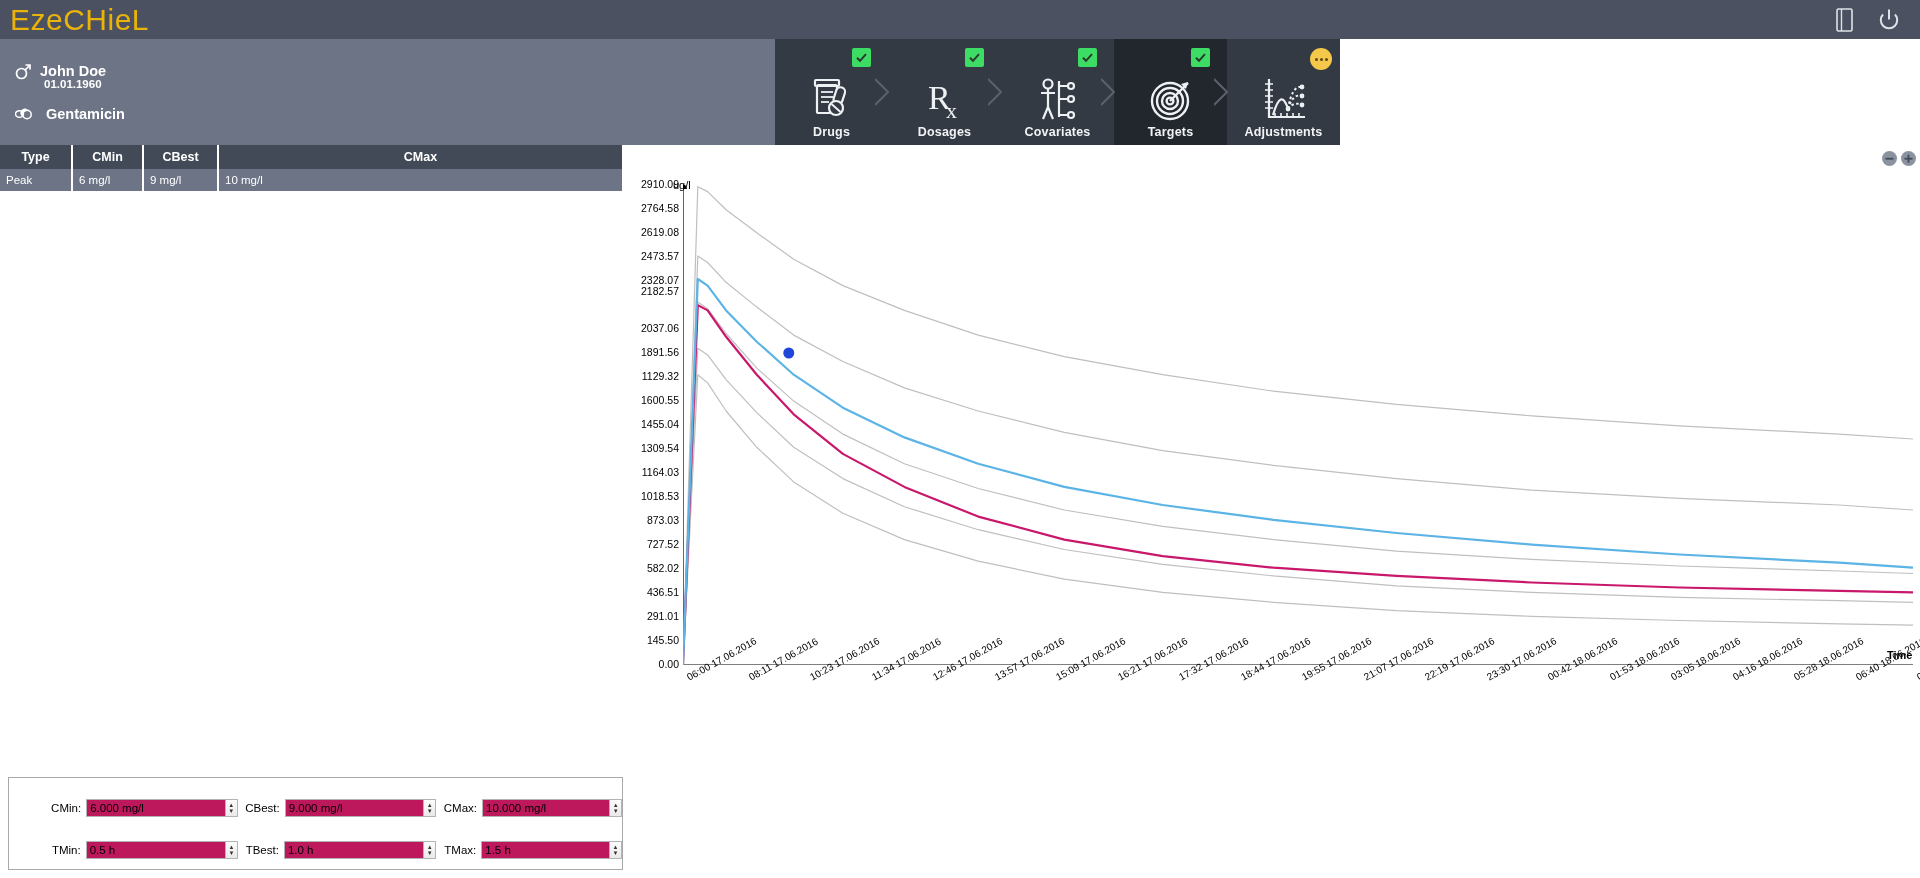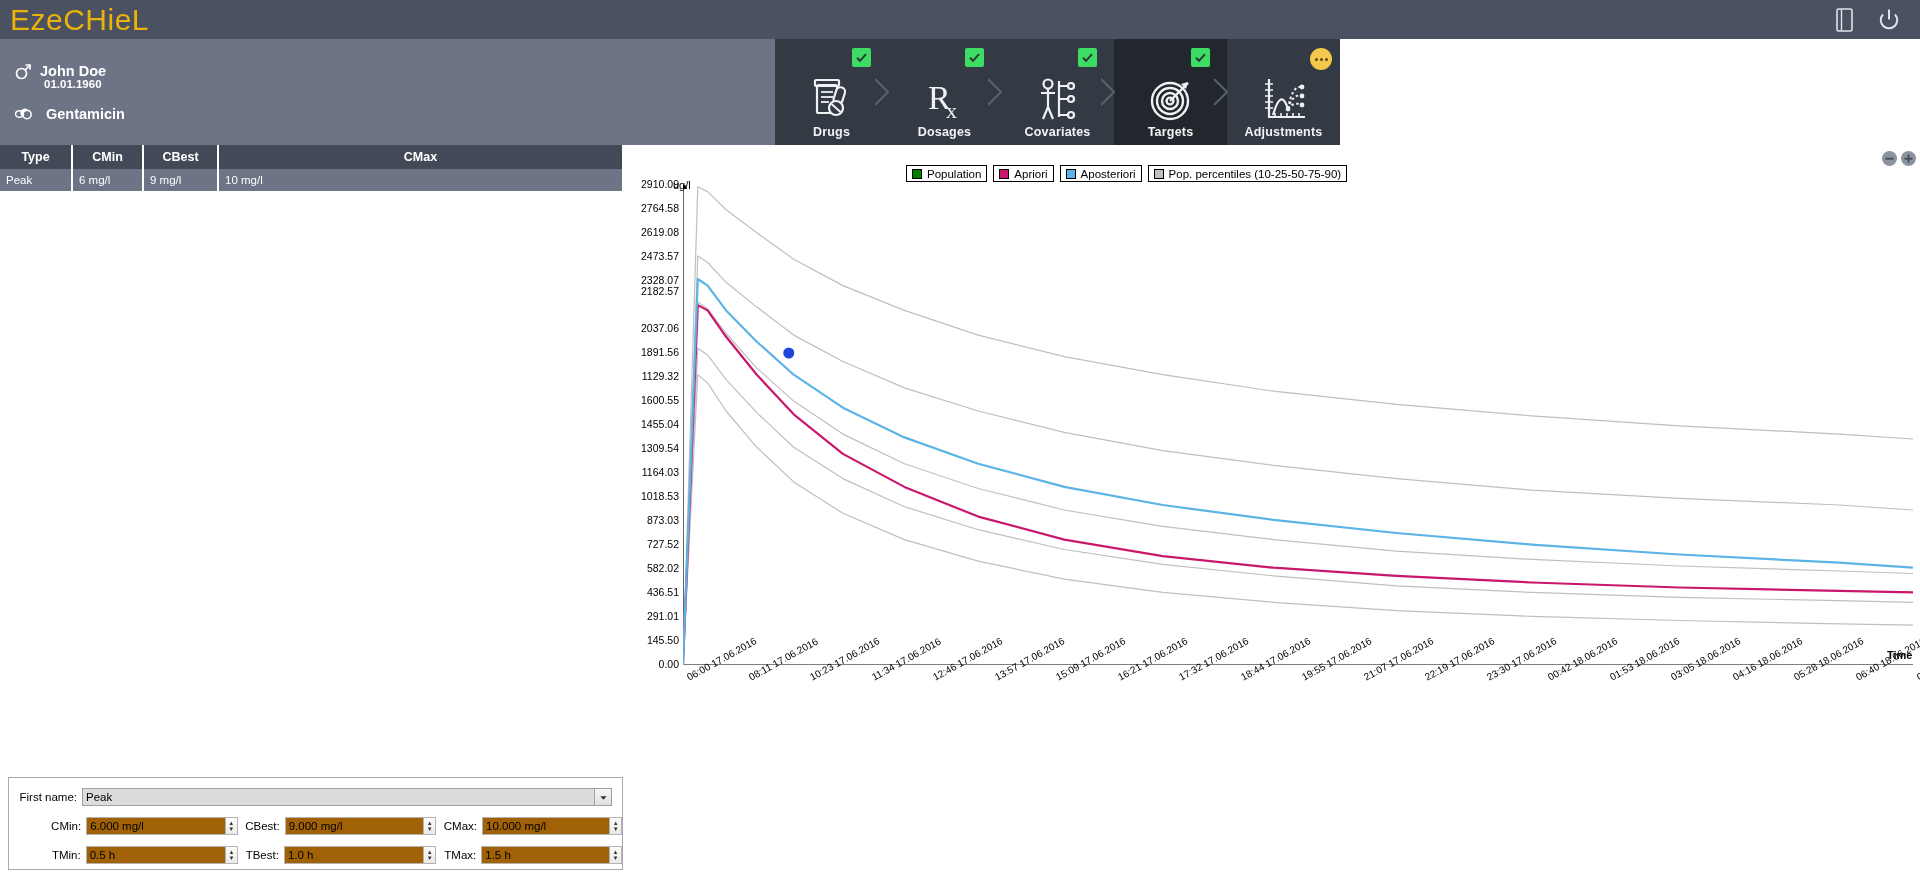--- a/index.html
+++ b/index.html
@@ -72,24 +72,24 @@
   .circbtn {
     width:15px; height:15px; border-radius:50%; background:#8c93a0;
     display:flex; align-items:center; justify-content:center; cursor:pointer;
   }
 
   
   .formbox {
     position:absolute; left:8px; top:777px; width:615px; height:93px;
     border:1px solid #a9a9a9; background:#fff;
   }
-  .frow { display:flex; align-items:center; height:24px; margin-top:5px; }
+  .frow { display:flex; align-items:center; height:24px; margin-top:18px; }
   .flabel { font-size:11.5px; color:#000; text-align:right; }
   .finput {
-    border:1px solid #b3b3b3; background:#a16207; height:18px; font-size:11.5px;
+    border:1px solid #b3b3b3; background:#be185d; height:18px; font-size:11.5px;
     color:#000; padding:0 3px; display:flex; align-items:center;
   }
   .finput.combo { background:#dcdcdc; border:1px solid #a0a0a0; }
   .spin {
     width:15px; height:18px; border:1px solid #b3b3b3; border-left:none;
     background:linear-gradient(#fdfdfd,#e9e9e9); display:flex; flex-direction:column;
     align-items:center; justify-content:center; cursor:pointer;
   }
   .spin b { font-size:6px; line-height:6px; color:#333; }
   .combo-arrow {
@@ -297,29 +297,20 @@
   </span>
   <span class="circbtn">
     <svg viewBox="0 0 15 15" width="15" height="15">
         <rect x="3.5" y="6.8" width="8" height="1.8" fill="#434a57"></rect>
         <rect x="6.6" y="3.7" width="1.8" height="8" fill="#434a57"></rect>
       </svg>
   </span>
 </div>
 
 <div class="formbox">
-  <div class="frow" style="margin-top:7px">
-    <span class="flabel" style="width:68px">First name:</span>
-    <span class="finput combo" style="width:513px;margin-left:5px">Peak</span>
-    <span class="combo-arrow">
-      <svg viewBox="0 0 10 10" width="9" height="9">
-          <polygon points="1.5,3.5 8.5,3.5 5,7.5" fill="#333"></polygon>
-        </svg>
-    </span>
-  </div>
   <div class="frow" id="crow">
       <span style="width:55px"></span>
       <span class="flabel" style="width:38px">CMin:</span>
       <span class="finput" style="width:180px;margin-left:5px">6.000 mg/l</span>
       <span class="spin">
         <b>▲</b>
         <b>▼</b>
       </span>
       <span style="width:10px"></span>
       <span class="flabel" style="width:40px">CBest:</span>
@@ -355,38 +346,20 @@
       <span class="flabel" style="width:42px">TMax:</span>
       <span class="finput" style="width:165px;margin-left:5px">1.5 h</span>
       <span class="spin">
         <b>▲</b>
         <b>▼</b>
       </span>
     </div>
 </div>
 
 <div class="chart">
-  <div class="legend" id="legend">
-      <span class="legitem">
-        <span class="swatch" style="background:#008000"></span>
-        <span>Population</span>
-      </span>
-      <span class="legitem">
-        <span class="swatch" style="background:#c9176c"></span>
-        <span>Apriori</span>
-      </span>
-      <span class="legitem">
-        <span class="swatch" style="background:#5bb4e5"></span>
-        <span>Aposteriori</span>
-      </span>
-      <span class="legitem">
-        <span class="swatch" style="background:#bfbfbf"></span>
-        <span>Pop. percentiles (10-25-50-75-90)</span>
-      </span>
-    </div>
   <div class="ylabel">ug/l</div>
   <div class="xlabel">Time</div>
   <div id="yticks">
       <div class="ytick" style="left: 0px; top: 33px;">2910.09</div>
       <div class="ytick" style="left: 0px; top: 57.0009px;">2764.58</div>
       <div class="ytick" style="left: 0px; top: 81.0002px;">2619.08</div>
       <div class="ytick" style="left: 0px; top: 105.001px;">2473.57</div>
       <div class="ytick" style="left: 0px; top: 129px;">2328.07</div>
       <div class="ytick" style="left: 0px; top: 140px;">2182.57</div>
       <div class="ytick" style="left: 0px; top: 177px;">2037.06</div>

